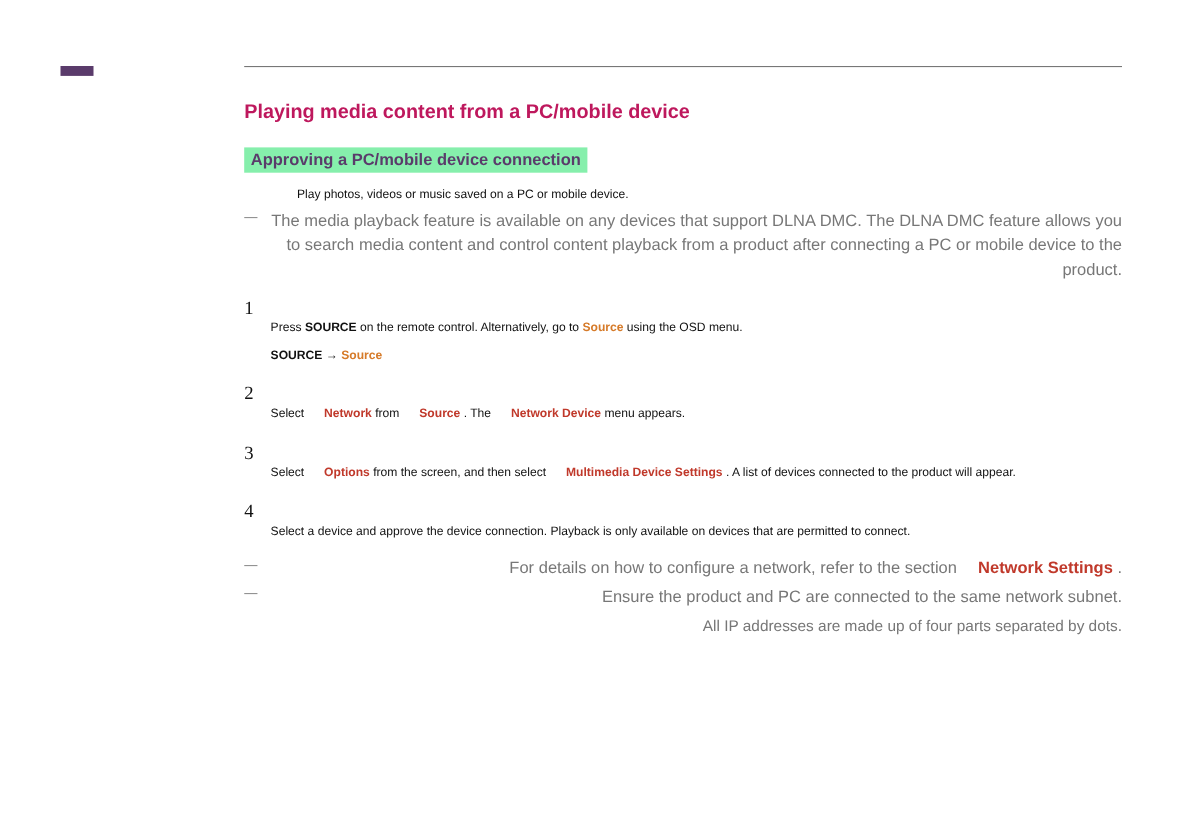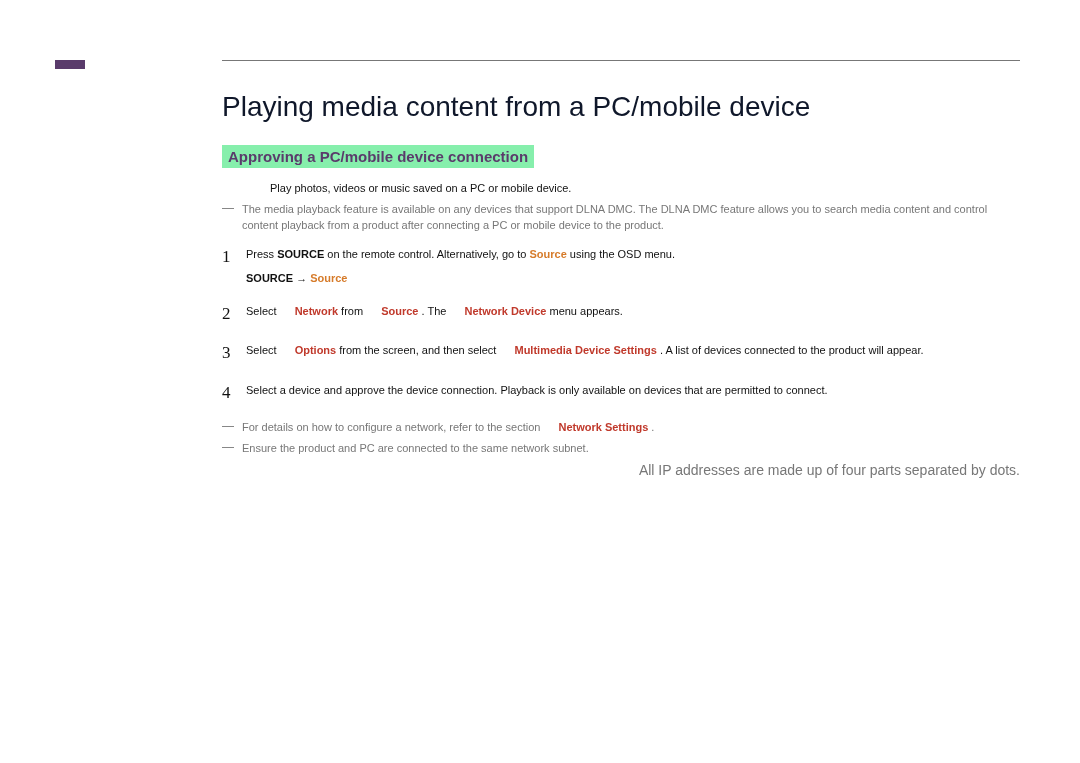--- a/index.html
+++ b/index.html
@@ -1,29 +1,29 @@
 <!DOCTYPE html>
 <html><head>
 <meta charset="utf-8">
 <style>
   * { box-sizing: border-box; margin: 0; padding: 0; }
   html, body { width: 1080px; height: 763px; background: #fff; font-family: Arial, Helvetica, sans-serif; color: #111; }
   .page { width: 1080px; height: 763px; position: relative; }
   .side-tab { position: absolute; left: 55px; top: 60px; width: 30px; height: 9px; background: #5a3b6b; }
   .content { position: absolute; left: 222px; top: 60px; right: 60px; }
   .rule { border-top: 1px solid #777; width: 100%; margin-bottom: 30px; }
-  h1 { font-size: 28px; font-weight: 400; color: #0f172a; margin-bottom: 22px; }
+  h1 { font-size: 18px; font-weight: 700; color: #be185d; margin-bottom: 22px; }
   h2 { display: inline-block; font-size: 15px; font-weight: 700; color: #5a3b6b; background: #86efac; padding: 3px 6px; margin-bottom: 12px; }
   .body-text { font-size: 11px; line-height: 1.5; margin-bottom: 4px; padding-left: 48px; }
-  .note { position: relative; padding-left: 20px; font-size: 11px; line-height: 1.5; color: #777; margin: 4px 0; }
+  .note { position: relative; padding-left: 20px; font-size: 15px; line-height: 1.5; color: #777; margin: 4px 0; text-align: right; }
   .note::before { content: "―"; position: absolute; left: 0; top: -2px; color: #777; font-size: 12px; }
   .steps { margin-top: 10px; }
   .step { display: flex; align-items: flex-start; margin-bottom: 14px; font-size: 11px; line-height: 1.5; }
   .step-num { flex: 0 0 24px; font-size: 17px; font-weight: 400; color: #111; font-family: Georgia, 'Times New Roman', serif; }
-  .step-body { flex: 1; padding-top: 2px; }
+  .step-body { flex: 1; padding-top: 2px; margin-top: 21px; }
   .step-sub { margin-top: 8px; font-size: 11px; }
   .txt-orange { color: #d67b2a; font-weight: 700; }
   .txt-red { color: #c0392b; font-weight: 700; padding-left: 15px; }
   .txt-bold { font-weight: 700; }
   .sub-indent { margin-left: 20px; font-size: 14px; line-height: 1.5; color: #777; margin-top: 2px; text-align: right; }
 </style>
 </head>
 <body>
 <div class="page">
   <div class="side-tab"></div>

